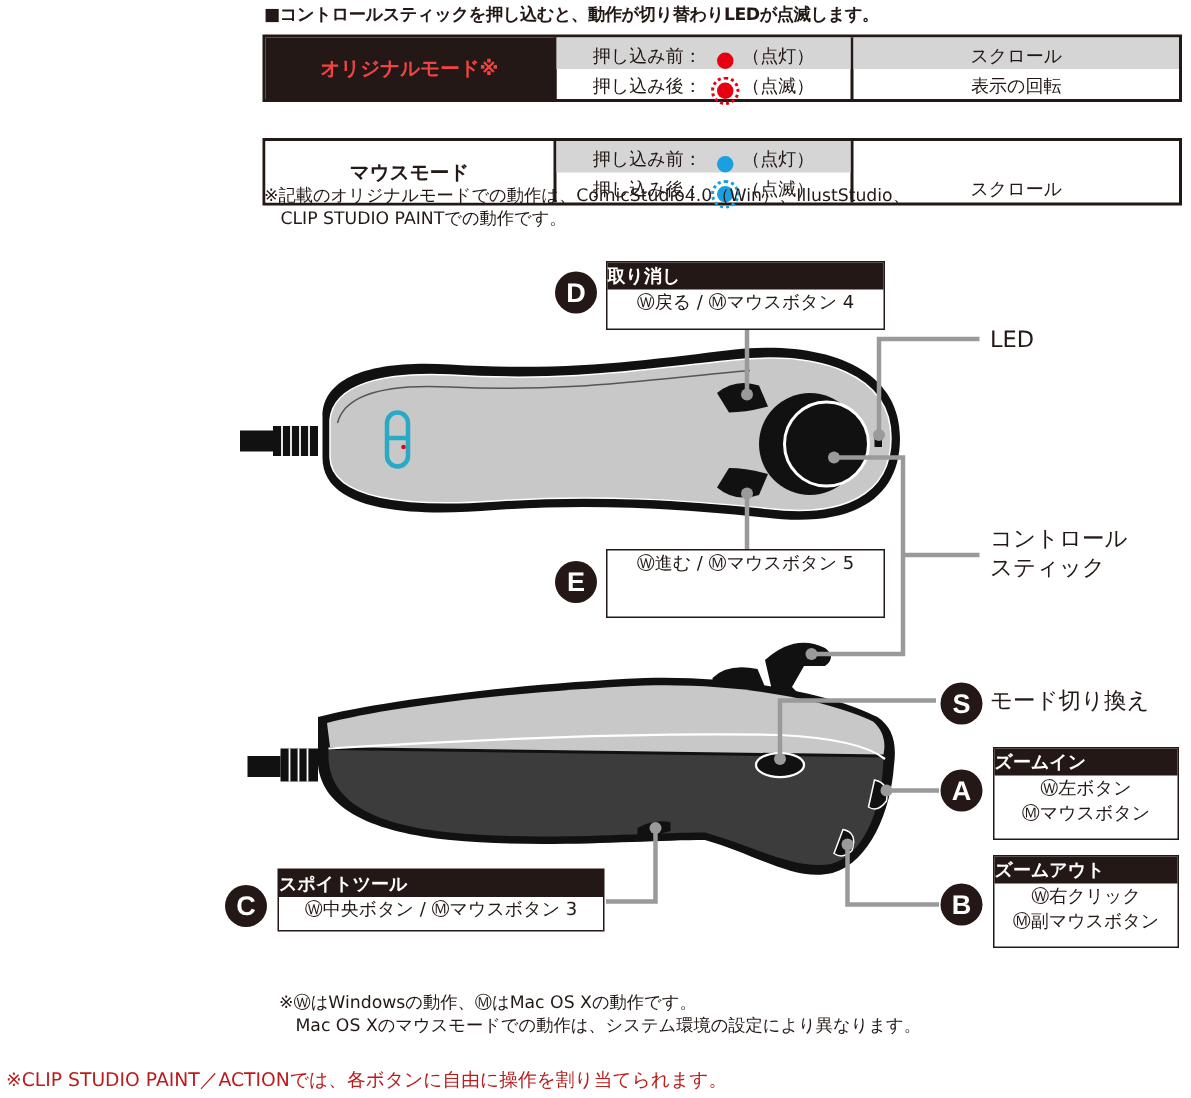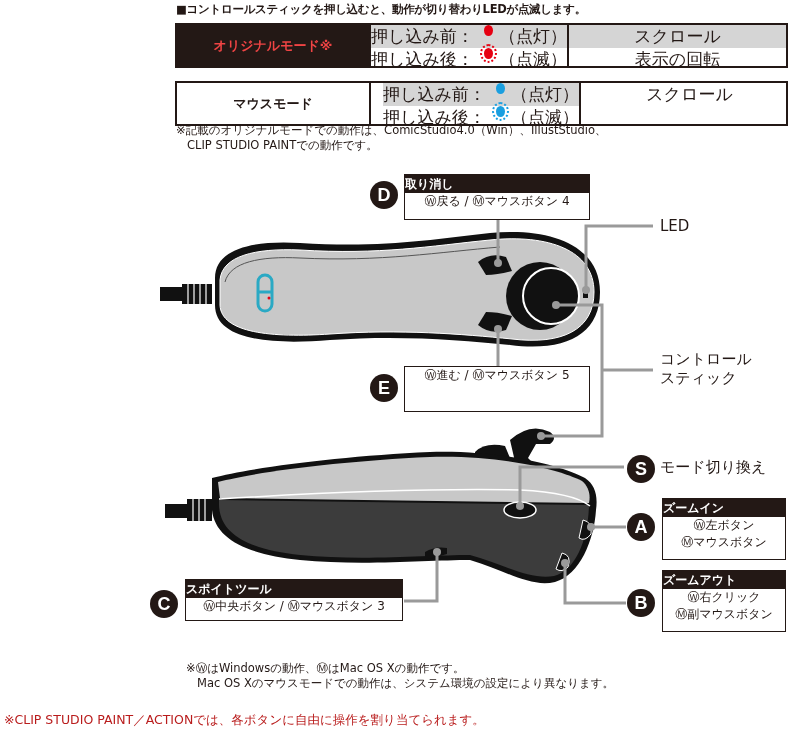--- a/index.html
+++ b/index.html
@@ -6,28 +6,28 @@
   body { width:794px; height:732px; position:relative; overflow:hidden;
          font-family:"DejaVu Sans", sans-serif; color:#231815; }
   .abs { position:absolute; }
 
   
   .top-note { left:176px; top:2px; font-size:11.5px; font-weight:bold; letter-spacing:-0.3px; white-space:nowrap; }
 
   
   .mode-table { position:absolute; left:175px; width:613px; border:2px solid #231815; box-sizing:border-box; display:flex; }
   .mode-table.t1 { top:23px; height:45px; }
-  .mode-table.t2 { top:81px; height:45px;gap:12px; }
+  .mode-table.t2 { top:92px; height:45px; }
   .mode-name { width:192px; display:flex; align-items:center; justify-content:center; font-weight:bold; font-size:13px; border-right:2px solid #231815; }
   .t1 .mode-name { background:#231815; color:#ef4444; }
   .t2 .mode-name { background:#fff; color:#231815; }
   .mode-col { display:flex; flex-direction:column; }
   .mode-col.state { width:196px; border-right:2px solid #231815; }
   .mode-col.action { flex:1; }
-  .cell { flex:1; display:flex; align-items:flex-start; justify-content:center; font-size:17px; white-space:nowrap; }
+  .cell { flex:1; display:flex; align-items:flex-end; justify-content:center; font-size:12px; white-space:nowrap; }
   .cell.shade { background:#d5d5d5; }
   .led-dot { display:inline-block; width:11px; height:11px; border-radius:50%; margin:0 6px 0 10px; vertical-align:middle; position:relative; }
   .led-dot.blink::before { content:""; position:absolute; left:-4px; top:-4px; right:-4px; bottom:-4px; border-radius:50%;
       border:2px dotted currentColor; }
 
   .footnote1 { left:176px; top:123px; font-size:11.5px; line-height:15px; white-space:pre; }
 
   
   .callout { position:absolute; border:1.5px solid #231815; background:#fff; box-sizing:border-box; }
   .callout .ch { background:#231815; color:#fff; font-weight:bold; font-size:12px; text-align:left; height:18px; line-height:18px; }

